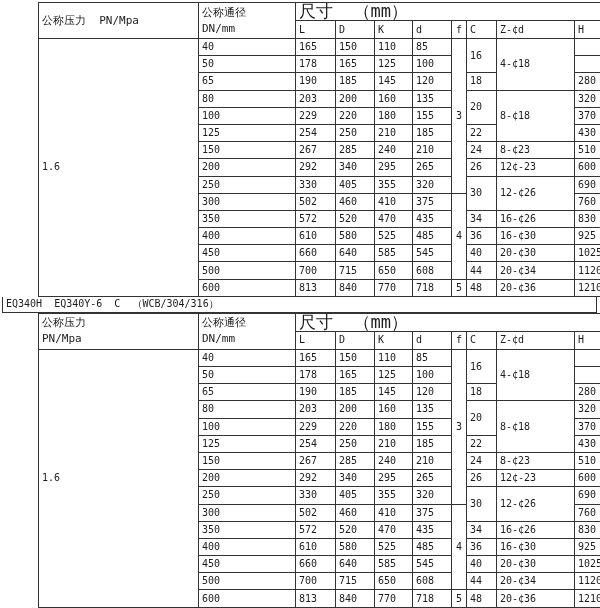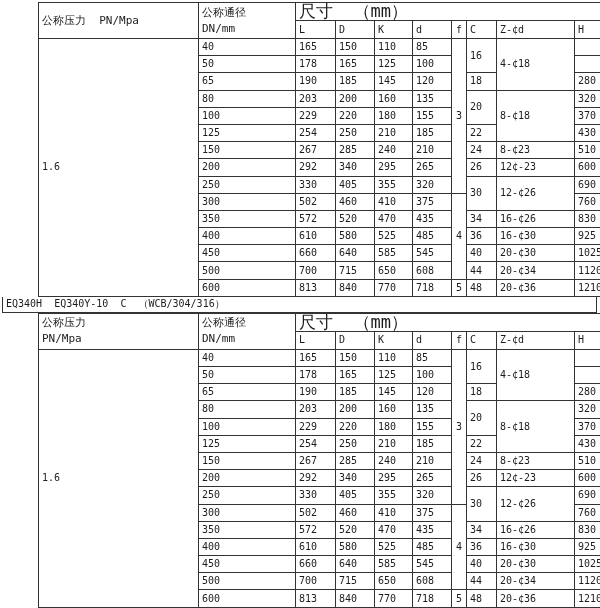--- a/index.html
+++ b/index.html
@@ -222,21 +222,21 @@
           <td>770</td>
           <td>718</td>
           <td class="fcol">5</td>
           <td>48</td>
           <td>20-¢36</td>
           <td>1210</td>
         </tr>
       </tbody>
     </table>
   <div class="separator">
-    <span>EQ340H  EQ340Y-10  C  （WCB/304/316）</span>
+    <span>EQ340H  EQ340Y-6  C  （WCB/304/316）</span>
   </div>
   <table class="spec">
       <colgroup>
         <col style="width: 160px;">
         <col style="width: 97px;">
         <col style="width: 40px;">
         <col style="width: 39px;">
         <col style="width: 38px;">
         <col style="width: 39px;">
         <col style="width: 15px;">

